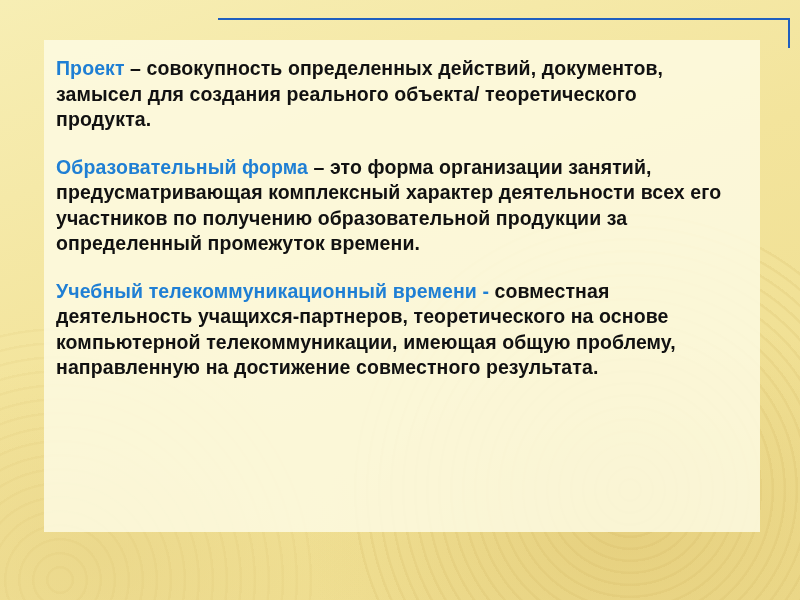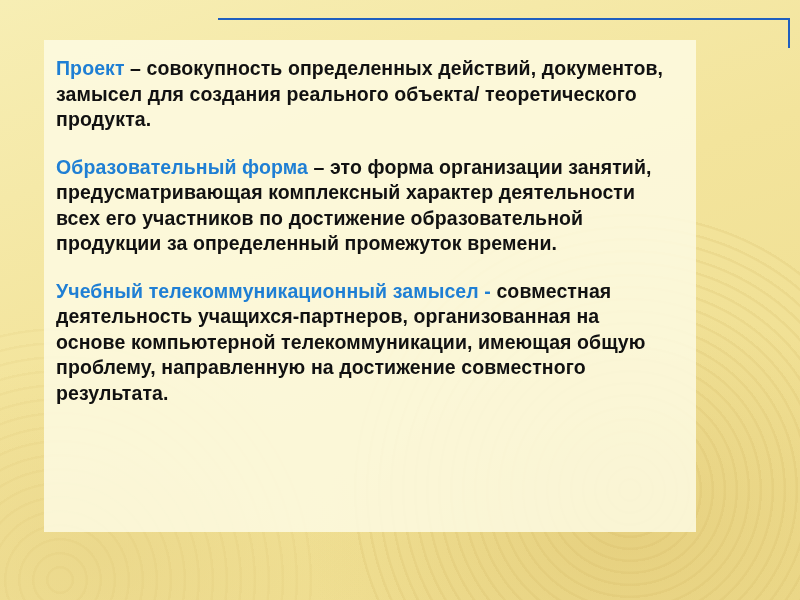--- a/index.html
+++ b/index.html
@@ -70,21 +70,21 @@
     border-top: 2px solid #1f5fbf;
     border-right: 2px solid #1f5fbf;
     box-sizing: border-box;
   }
 
   
   .panel {
     position: absolute;
     left: 44px;
     top: 40px;
-    width: 652px;
+    width: 716px;
     height: 492px;
     background: rgba(253, 250, 226, 0.86);
     box-sizing: border-box;
     padding: 16px 26px 10px 12px;
   }
 
   .para {
     margin: 0 0 0 0;
     color: #111111;
     font-size: 19.5px;
@@ -111,21 +111,21 @@
 
   <div class="top-rule"></div>
 
   <div class="panel">
 
     <p class="para p1">
       <span class="accent">Проект</span><span class="body"> – совокупность определенных действий, документов, замысел для создания реального объекта/ теоретического продукта.</span>
     </p>
 
     <p class="para p2">
-      <span class="accent">Образовательный форма</span><span class="body"> – это форма организации занятий, предусматривающая комплексный характер деятельности всех его участников по достижение образовательной продукции за определенный промежуток времени.</span>
+      <span class="accent">Образовательный форма</span><span class="body"> – это форма организации занятий, предусматривающая комплексный характер деятельности всех его участников по получению образовательной продукции за определенный промежуток времени.</span>
     </p>
 
     <p class="para p3">
-      <span class="accent">Учебный телекоммуникационный замысел -</span><span class="body"> совместная деятельность учащихся-партнеров, организованная на основе компьютерной телекоммуникации, имеющая общую проблему, направленную на достижение совместного результата.</span>
+      <span class="accent">Учебный телекоммуникационный времени -</span><span class="body"> совместная деятельность учащихся-партнеров, теоретического на основе компьютерной телекоммуникации, имеющая общую проблему, направленную на достижение совместного результата.</span>
     </p>
 
   </div>
 </div>
 
 </body></html>

